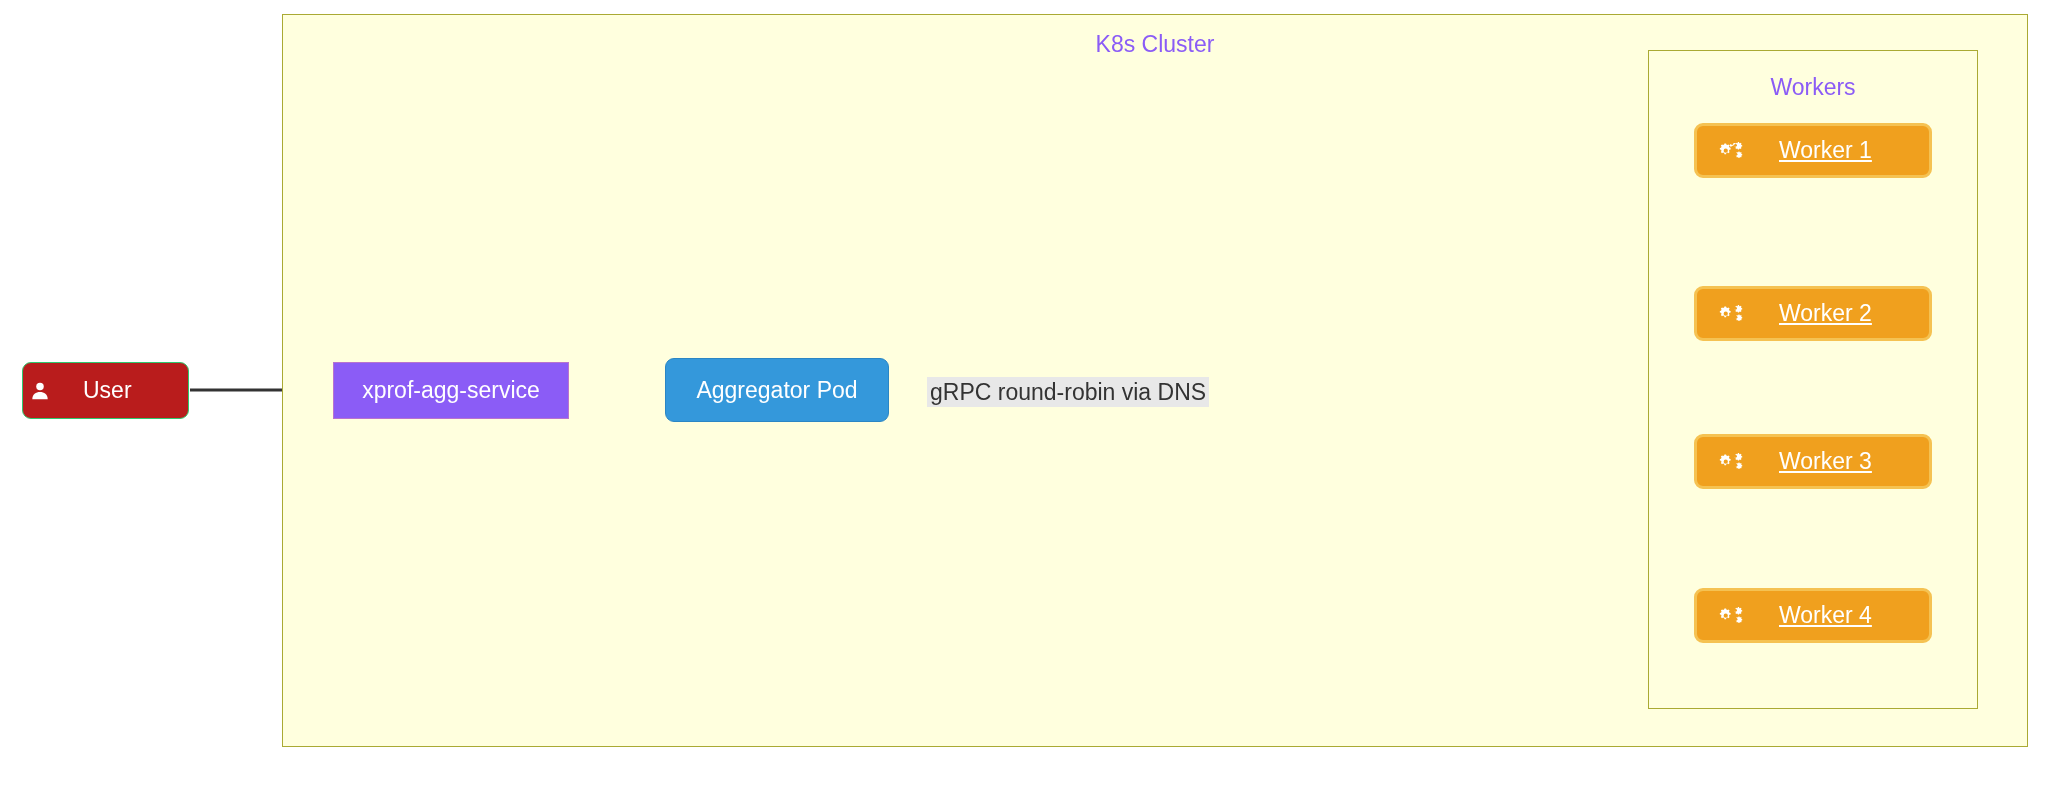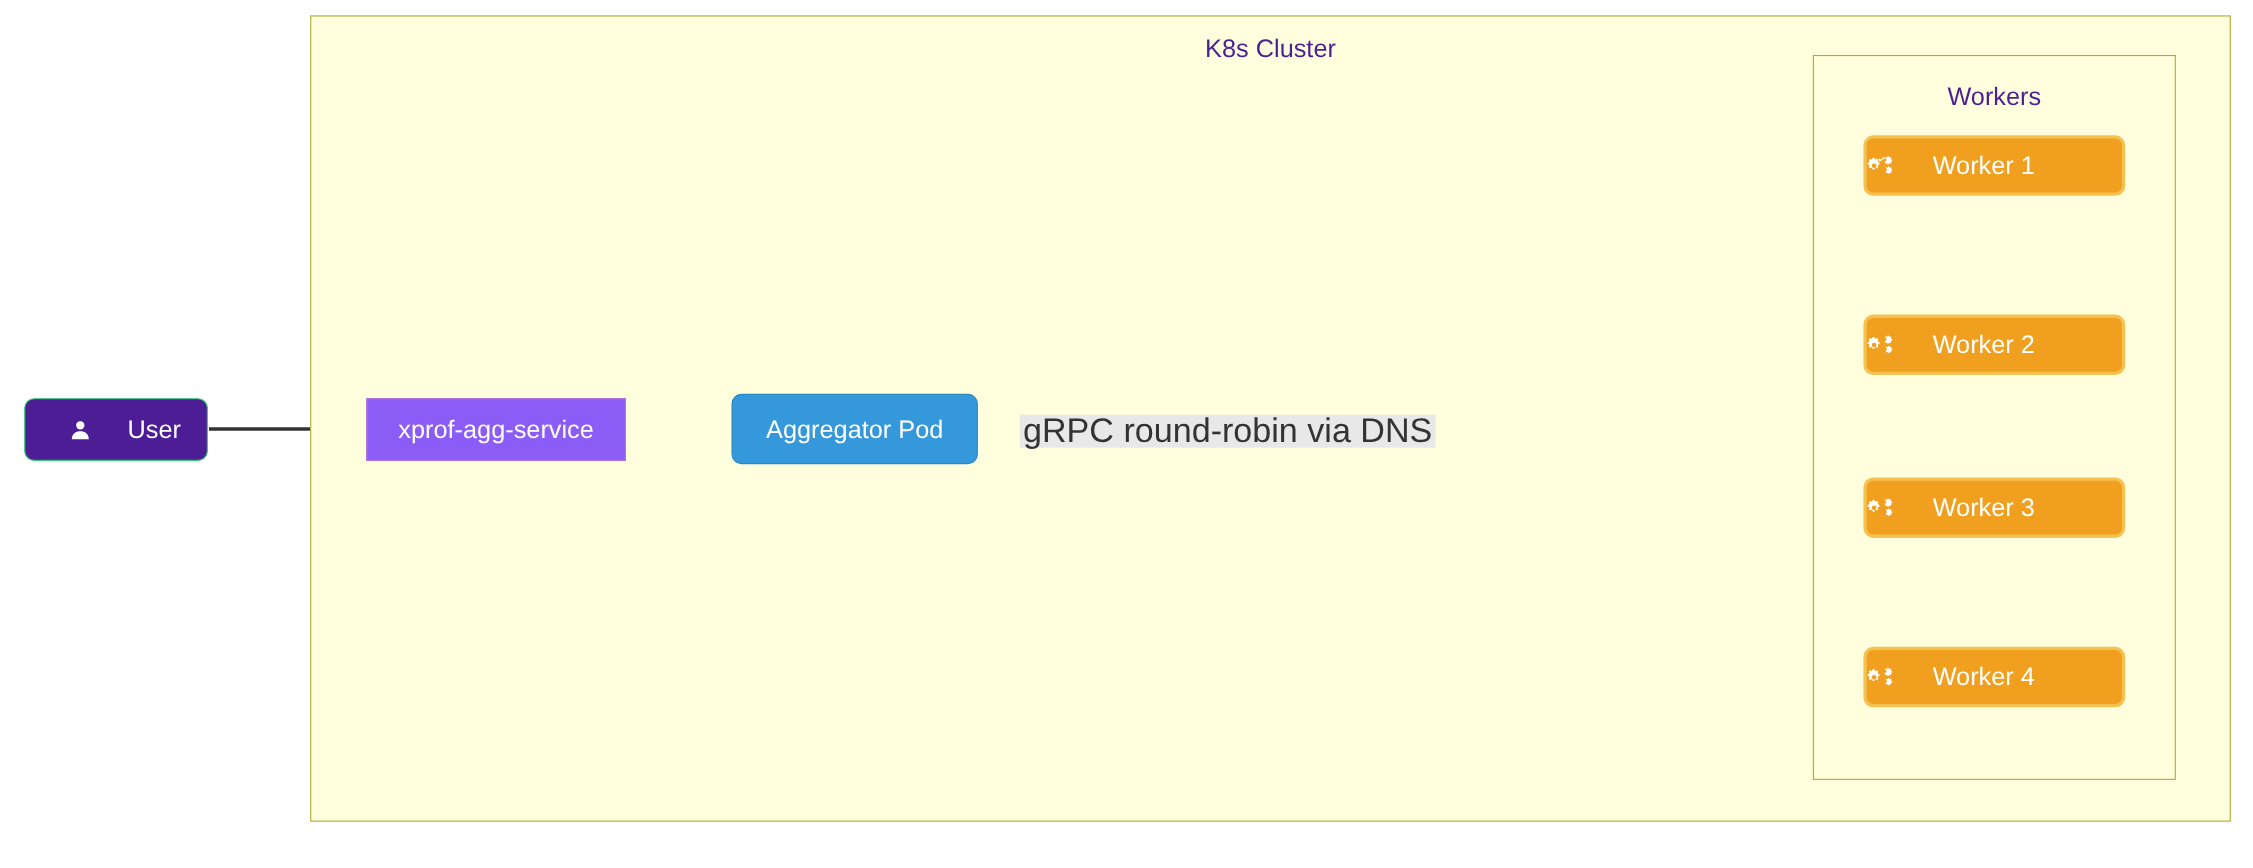--- a/index.html
+++ b/index.html
@@ -35,21 +35,21 @@
     background: #ffffde;
     border: 1.6px solid #aaaa33;
   }
   #k8s-cluster { left: 282px; top: 14px; width: 1746px; height: 733px; }
   #workers-cluster { left: 1648px; top: 50px; width: 330px; height: 659px; }
 
   .cluster-label {
     position: absolute;
     left: 0; right: 0;
     text-align: center;
-    color: #4c1d95;
+    color: #8b5cf6;
     font-size: 23px;
     line-height: 23px;
     white-space: nowrap;
   }
   #k8s-cluster > .cluster-label { top: 18px; }
   #workers-cluster > .cluster-label { top: 25px; }
 
   
   .node {
     position: absolute;
@@ -59,25 +59,25 @@
     justify-content: center;
     color: #ffffff;
     font-size: 23px;
     line-height: 23px;
     white-space: nowrap;
   }
   .node .label { display: inline-block; }
 
   .node-user {
     left: 22px; top: 362px; width: 167px; height: 57px;
-    background: #4c1d95;
+    background: #b91c1c;
     border: 1.4px solid #2fc86e;
     border-radius: 9px;
     justify-content: flex-start;
-    padding-left: 39px;
+    padding-left: 6px;
   }
   .node-user .label { margin-left: 32px; }
 
   .node-svc-agg {
     left: 333px; top: 362px; width: 236px; height: 57px;
     background: #8b5cf6;
     border: 1.4px solid #b873cf;
   }
   .node-aggpod {
     left: 665px; top: 358px; width: 224px; height: 64px;
@@ -90,37 +90,39 @@
     background: #a64ec0;
     border: 1.4px solid #b873cf;
   }
 
   .node-worker {
     left: 1694px; width: 238px; height: 55px;
     background: #f0a01e;
     border: 3px solid #f5c252;
     border-radius: 9px;
     justify-content: flex-start;
+    padding-left: 22px;
+    text-decoration: underline;
   }
   .node-worker .label { margin-left: 34px; }
   #worker-1 { top: 123px; }
   #worker-2 { top: 286px; }
   #worker-3 { top: 434px; }
   #worker-4 { top: 588px; }
 
   
   .icon { display: inline-flex; align-items: center; justify-content: center; }
   .icon svg { display: block; }
 
   
   .edge-label {
     position: absolute;
     background: #e8e8e8;
     color: #333333;
-    font-size: 31px;
+    font-size: 23px;
     line-height: 26px;
     padding: 2px 3px;
     white-space: nowrap;
     left: 927px;
     top: 377px;
   }
 </style>
 </head>
 <body>
 

